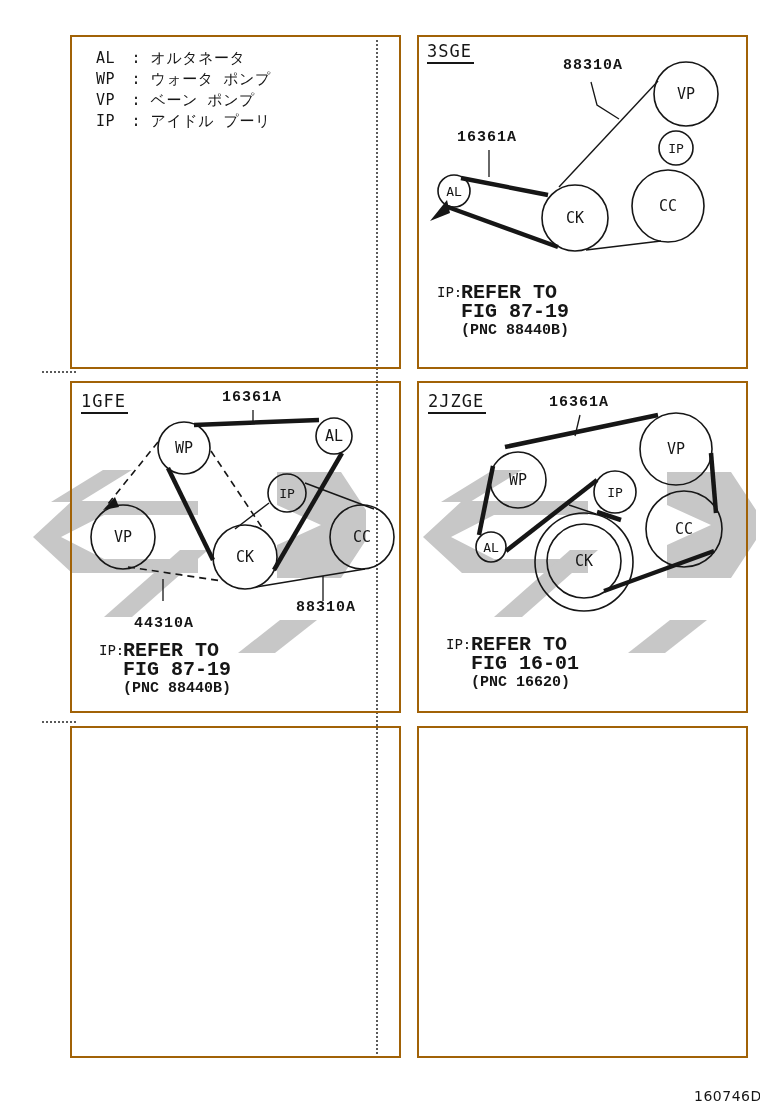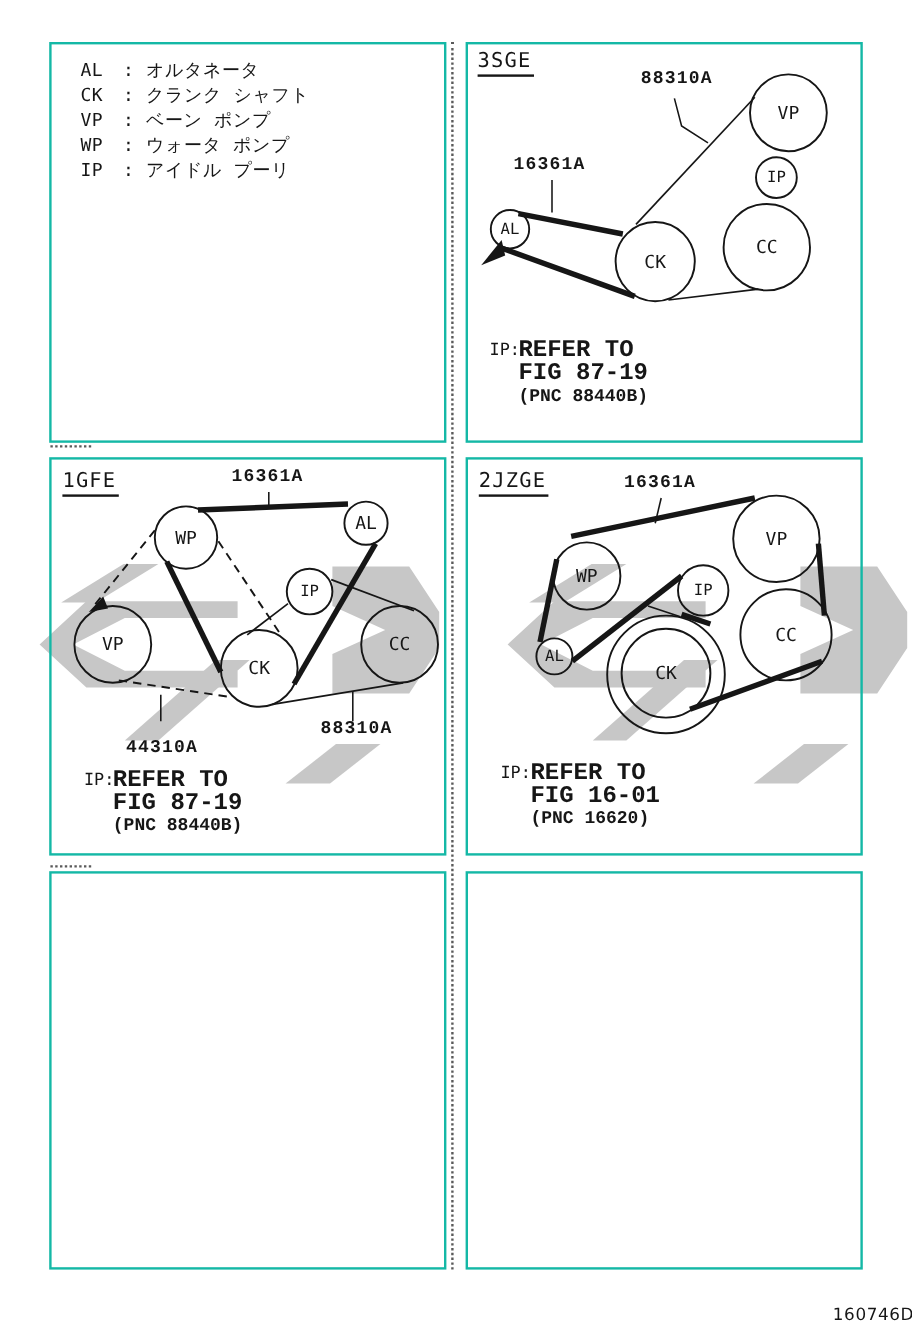--- a/index.html
+++ b/index.html
@@ -1,21 +1,21 @@
 <!DOCTYPE html>
 <html><head>
 <meta charset="utf-8">
 <style>
   html,body{margin:0;padding:0;background:#ffffff;}
   #page{
     position:relative;width:760px;height:1112px;background:#ffffff;overflow:hidden;
     font-family:"DejaVu Sans Mono","Liberation Mono",monospace;color:#161616;
   }
   .layer{position:absolute;left:0;top:0;}
-  .box{position:absolute;border:2px solid #14b8a6;background:transparent;}
+  .box{position:absolute;border:2px solid #a16207;background:transparent;margin-left:29px;}
   
   .legend-row{white-space:pre;font-size:15px;line-height:21px;letter-spacing:0.5px;}
   .legend-code{display:inline-block;min-width:26px;}
   
   .engine-title{
     position:absolute;font-size:17px;letter-spacing:1px;
     border-bottom:2px solid #161616;padding:0 2px 1px 0;
   }
   .part-label{
     position:absolute;font-weight:bold;font-size:15px;letter-spacing:1px;
@@ -61,23 +61,22 @@
     <use href="#wm-unit" transform="translate(390,0)"></use>
   </svg>
 
   <div class="dotted-v" style="left:376px;top:35px;height:1023px;"></div>
   <div class="dotted-h" style="left:42px;top:371px;width:34px;"></div>
   <div class="dotted-h" style="left:42px;top:721px;width:34px;"></div>
 
   <div class="box" style="left:41px;top:35px;width:327px;height:330px;">
     <div style="position:absolute;left:24px;top:11px;">
       <div class="legend-row"><span class="legend-code">AL</span><span> : </span><span>オルタネータ</span></div>
-      <div class="legend-row"><span class="legend-code">CK</span><span> : </span><span>クランク シャフト</span></div>
+      <div class="legend-row"><span class="legend-code">WP</span><span> : </span><span>ウォータ ポンプ</span></div>
       <div class="legend-row"><span class="legend-code">VP</span><span> : </span><span>ベーン ポンプ</span></div>
-      <div class="legend-row"><span class="legend-code">WP</span><span> : </span><span>ウォータ ポンプ</span></div>
       <div class="legend-row"><span class="legend-code">IP</span><span> : </span><span>アイドル プーリ</span></div>
     </div>
   </div>
 
   <div class="box" style="left:388px;top:35px;width:327px;height:330px;">
     <svg width="327" height="330" style="position:absolute;left:0;top:0;">
       <g>
         <line class="belt-thick" x1="42" y1="141" x2="129" y2="158"></line>
         <line class="belt-thick" x1="139" y1="210" x2="26" y2="169"></line>
         <polygon class="arrow" points="28,163 11,184 31,176"></polygon>

